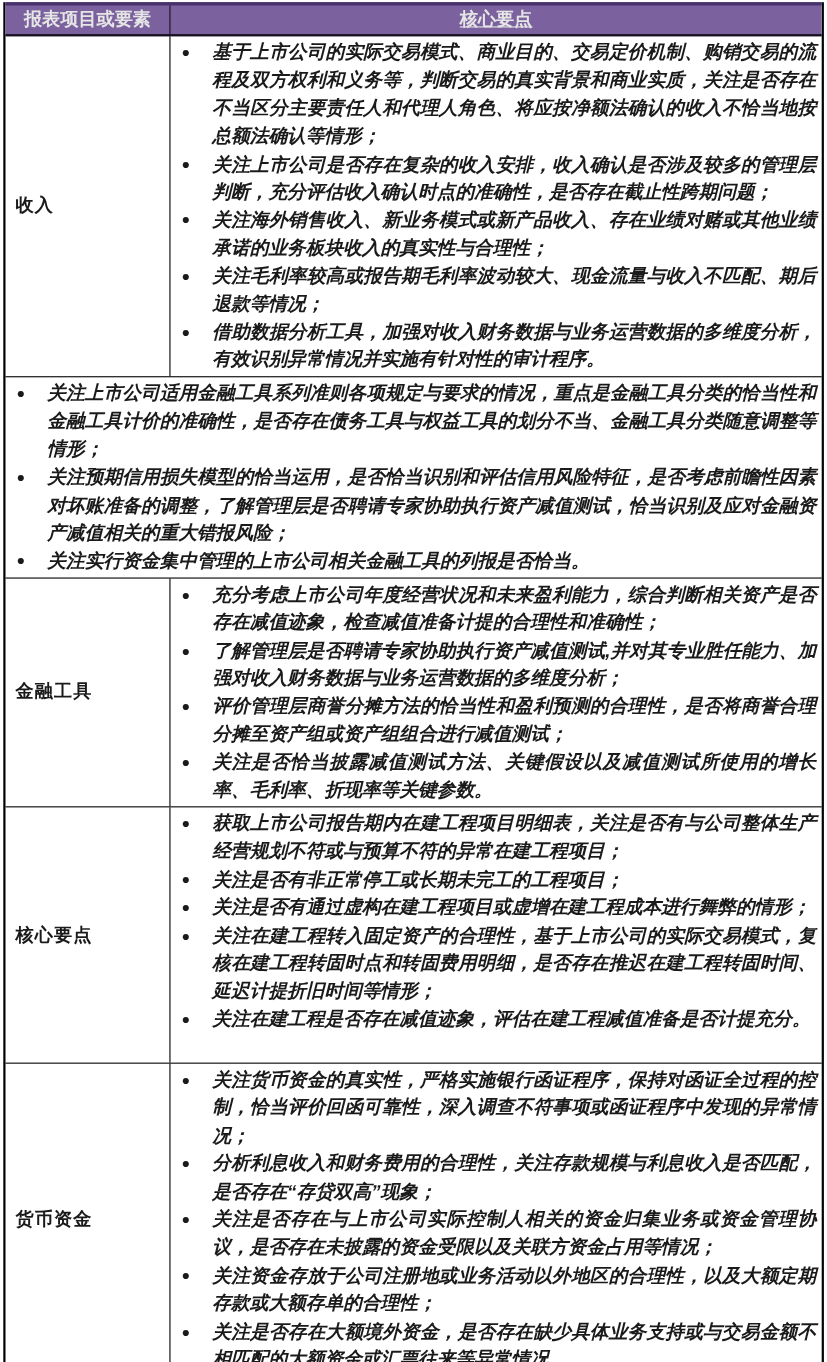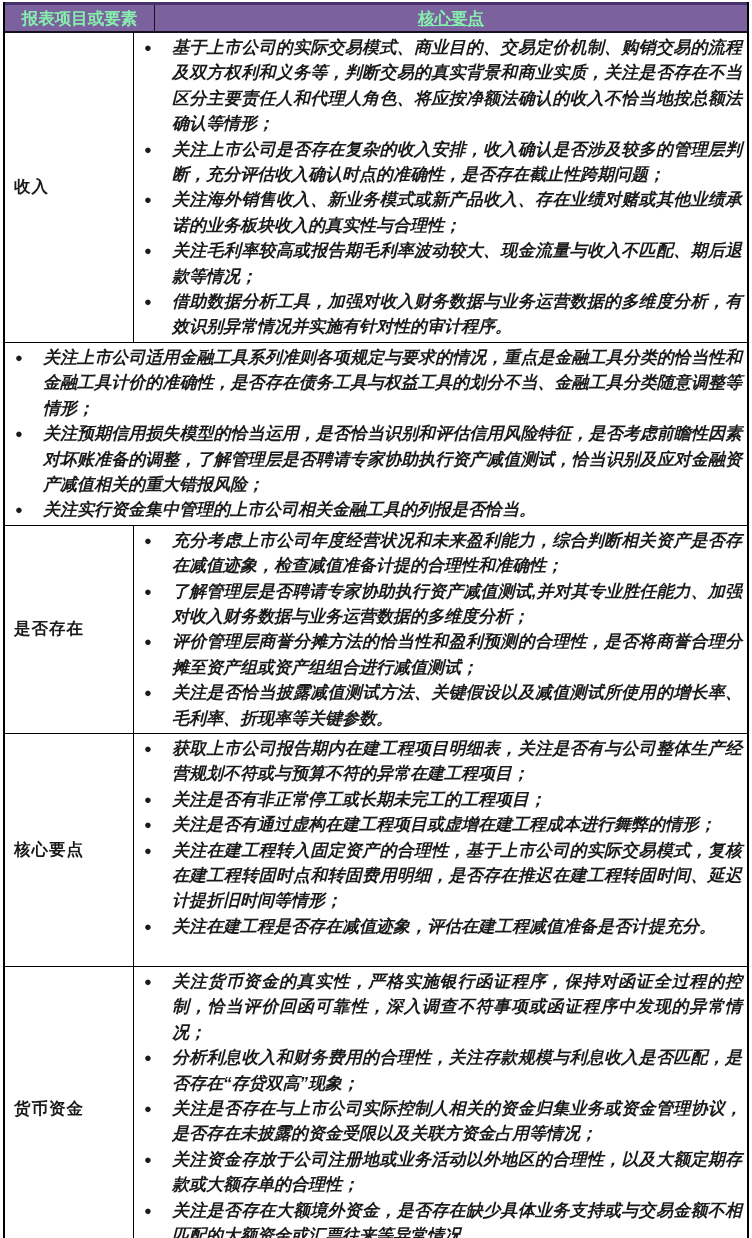--- a/index.html
+++ b/index.html
@@ -18,21 +18,21 @@
     border-left: 2px solid #000;
     border-right: 2px solid #000;
     border-bottom: 2px solid #000;
     background: #fff;
   }
   .header-row {
     display: flex;
     border-top: 3px solid #47316b;
     border-bottom: 2px solid #17101f;
     background: #7b629f;
-    color: #86efac;
+    color: #e5e5e5;
     height: 26px;
     line-height: 26px;
     font-size: 16.5px;
   }
   .header-cell-left {
     box-sizing: border-box;
     width: 150px;
     text-align: center;
     border-right: 1.5px solid #17101f;
     flex-shrink: 0;
@@ -42,21 +42,21 @@
     text-align: center;
     text-decoration: underline;
   }
   .body-row {
     display: flex;
     border-bottom: 1.5px solid #000;
   }
   .body-row:last-child { border-bottom: none; }
   .label-cell {
     box-sizing: border-box;
-    width: 129px;
+    width: 150px;
     flex-shrink: 0;
     border-right: 1.5px solid #000;
     display: flex;
     align-items: center;
     padding-left: 9px;
     font-size: 16.5px;
     letter-spacing: 1px;
   }
   .points-cell {
     flex: 1;
@@ -149,21 +149,21 @@
 
   <li class="point-item">
     <span class="bullet">●</span>
     <span class="point-text">关注实行资金集中管理的上市公司相关金融工具的列报是否恰当。</span>
   </li>
 </ul>
     </div>
   </div>
 
   <div class="body-row row-2">
-    <div class="label-cell">是否存在</div>
+    <div class="label-cell">金融工具</div>
     <div class="points-cell">
       <ul class="points-list">
   <li class="point-item">
     <span class="bullet">●</span>
     <span class="point-text">充分考虑上市公司年度经营状况和未来盈利能力，综合判断相关资产是否存在减值迹象，检查减值准备计提的合理性和准确性；</span>
   </li>
 
   <li class="point-item">
     <span class="bullet">●</span>
     <span class="point-text">了解管理层是否聘请专家协助执行资产减值测试,并对其专业胜任能力、加强对收入财务数据与业务运营数据的多维度分析；</span>

